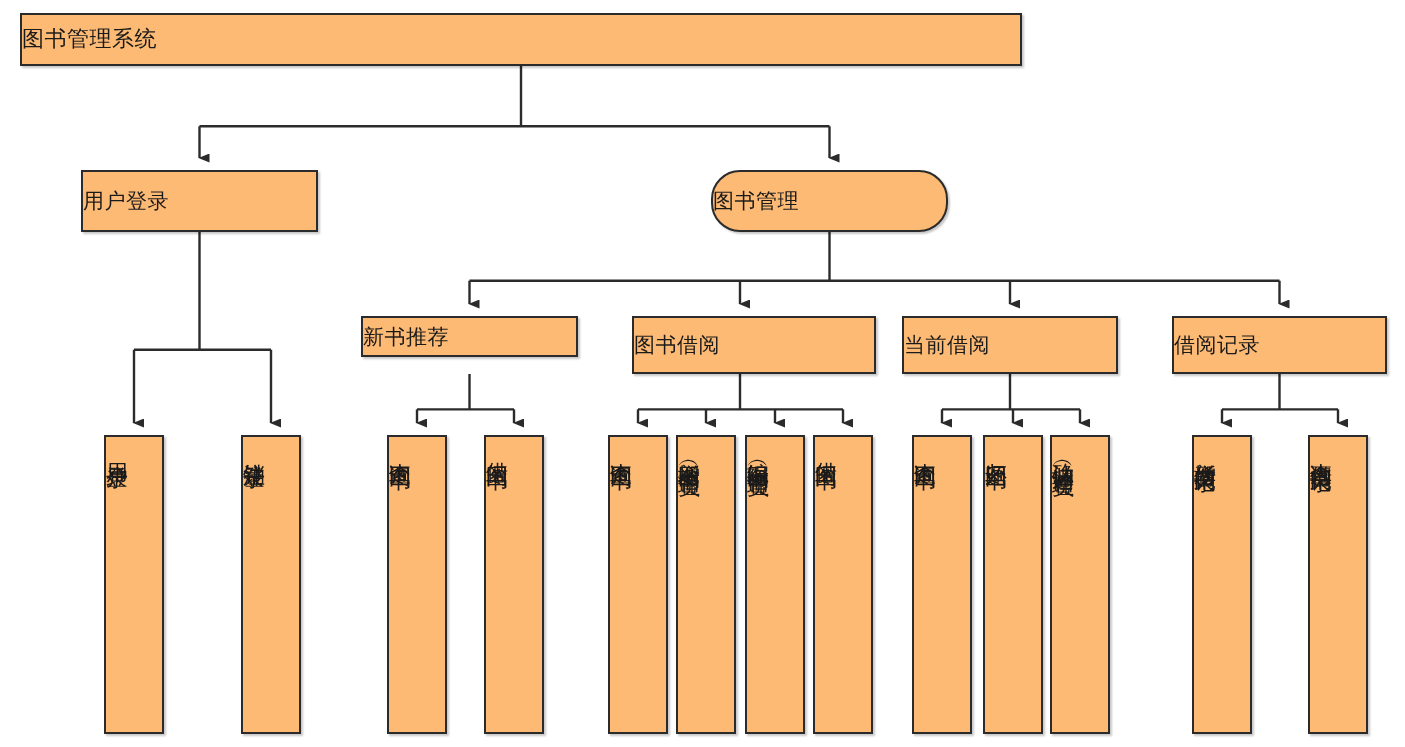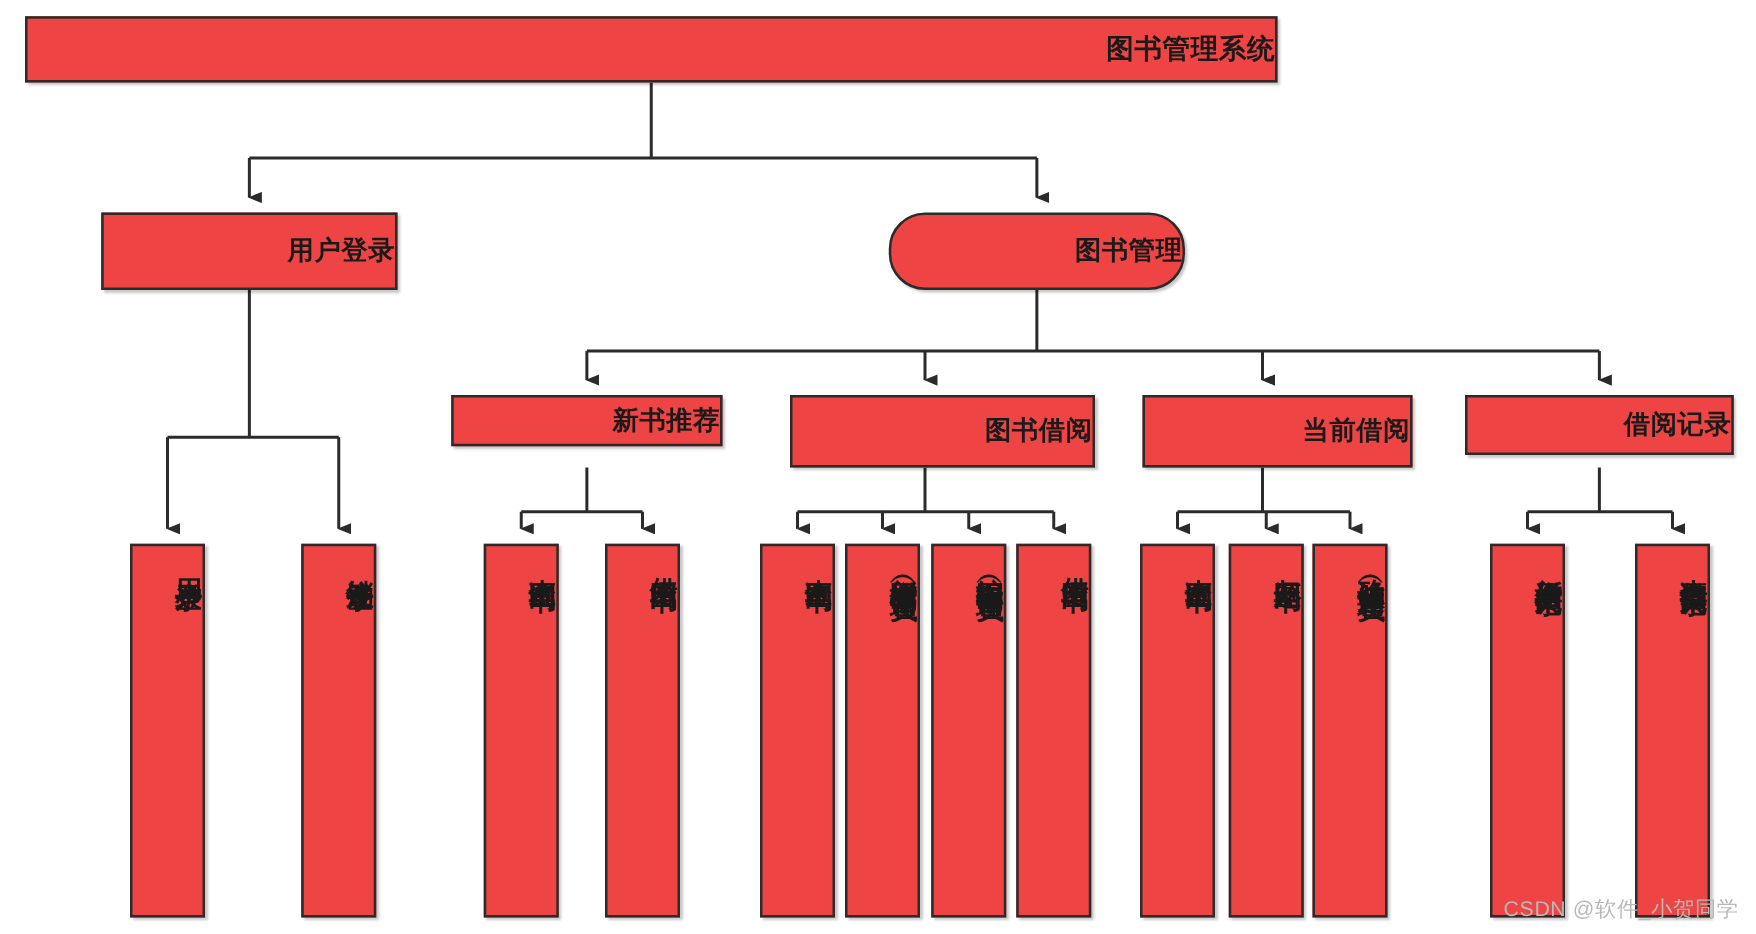--- a/index.html
+++ b/index.html
@@ -21,27 +21,26 @@
     position: absolute;
     left: 0;
     top: 0;
     width: 1405px;
     height: 747px;
     pointer-events: none;
   }
   .node {
     position: absolute;
     box-sizing: border-box;
-    background: #ef4444;
+    background: #fdba74;
     border: 2px solid #2b2b2b;
     display: flex;
     align-items: center;
-    justify-content: flex-end;
+    justify-content: flex-start;
     box-shadow: 2px 2px 2px rgba(0,0,0,0.22);
-    font-weight: bold;
   }
   .node .lbl {
     color: #1a1a1a;
     line-height: 1.12;
     text-align: center;
     white-space: pre;
   }
   .node.horiz .lbl {
     font-size: 21px;
     letter-spacing: 0.5px;
@@ -127,24 +126,24 @@
       </div>
       <div class="node horiz" style="left: 711px; top: 170px; width: 237px; height: 62px; border-radius: 29px;">
         <span class="lbl">图书管理</span>
       </div>
       <div class="node horiz" style="left: 361px; top: 316px; width: 217px; height: 41px;">
         <span class="lbl">新书推荐</span>
       </div>
       <div class="node horiz" style="left: 632px; top: 316px; width: 244px; height: 58px;">
         <span class="lbl">图书借阅</span>
       </div>
-      <div class="node horiz" style="left: 902px; top: 316px; width: 216px; height: 58px; margin-left: 12px;">
+      <div class="node horiz" style="left: 902px; top: 316px; width: 216px; height: 58px;">
         <span class="lbl">当前借阅</span>
       </div>
-      <div class="node horiz" style="left: 1172px; top: 316px; width: 215px; height: 48px;">
+      <div class="node horiz" style="left: 1172px; top: 316px; width: 215px; height: 58px;">
         <span class="lbl">借阅记录</span>
       </div>
       <div class="node leaf" style="left: 104px; top: 435px; width: 60px; height: 299px;">
         <span class="lbl">用户登录</span>
       </div>
       <div class="node leaf" style="left: 241px; top: 435px; width: 60px; height: 299px;">
         <span class="lbl">注销登录</span>
       </div>
       <div class="node leaf" style="left: 387px; top: 435px; width: 60px; height: 299px;">
         <span class="lbl">查询图书</span>
@@ -174,14 +173,13 @@
         <span class="lbl">确认归还（管理员）</span>
       </div>
       <div class="node leaf" style="left: 1192px; top: 435px; width: 60px; height: 299px;">
         <span class="lbl">新增借阅记录</span>
       </div>
       <div class="node leaf" style="left: 1308px; top: 435px; width: 60px; height: 299px;">
         <span class="lbl">查询借阅记录</span>
       </div>
     </div>
 
-  <div class="watermark">CSDN @软件_小贺同学</div>
 </div>
 
 </body></html>

